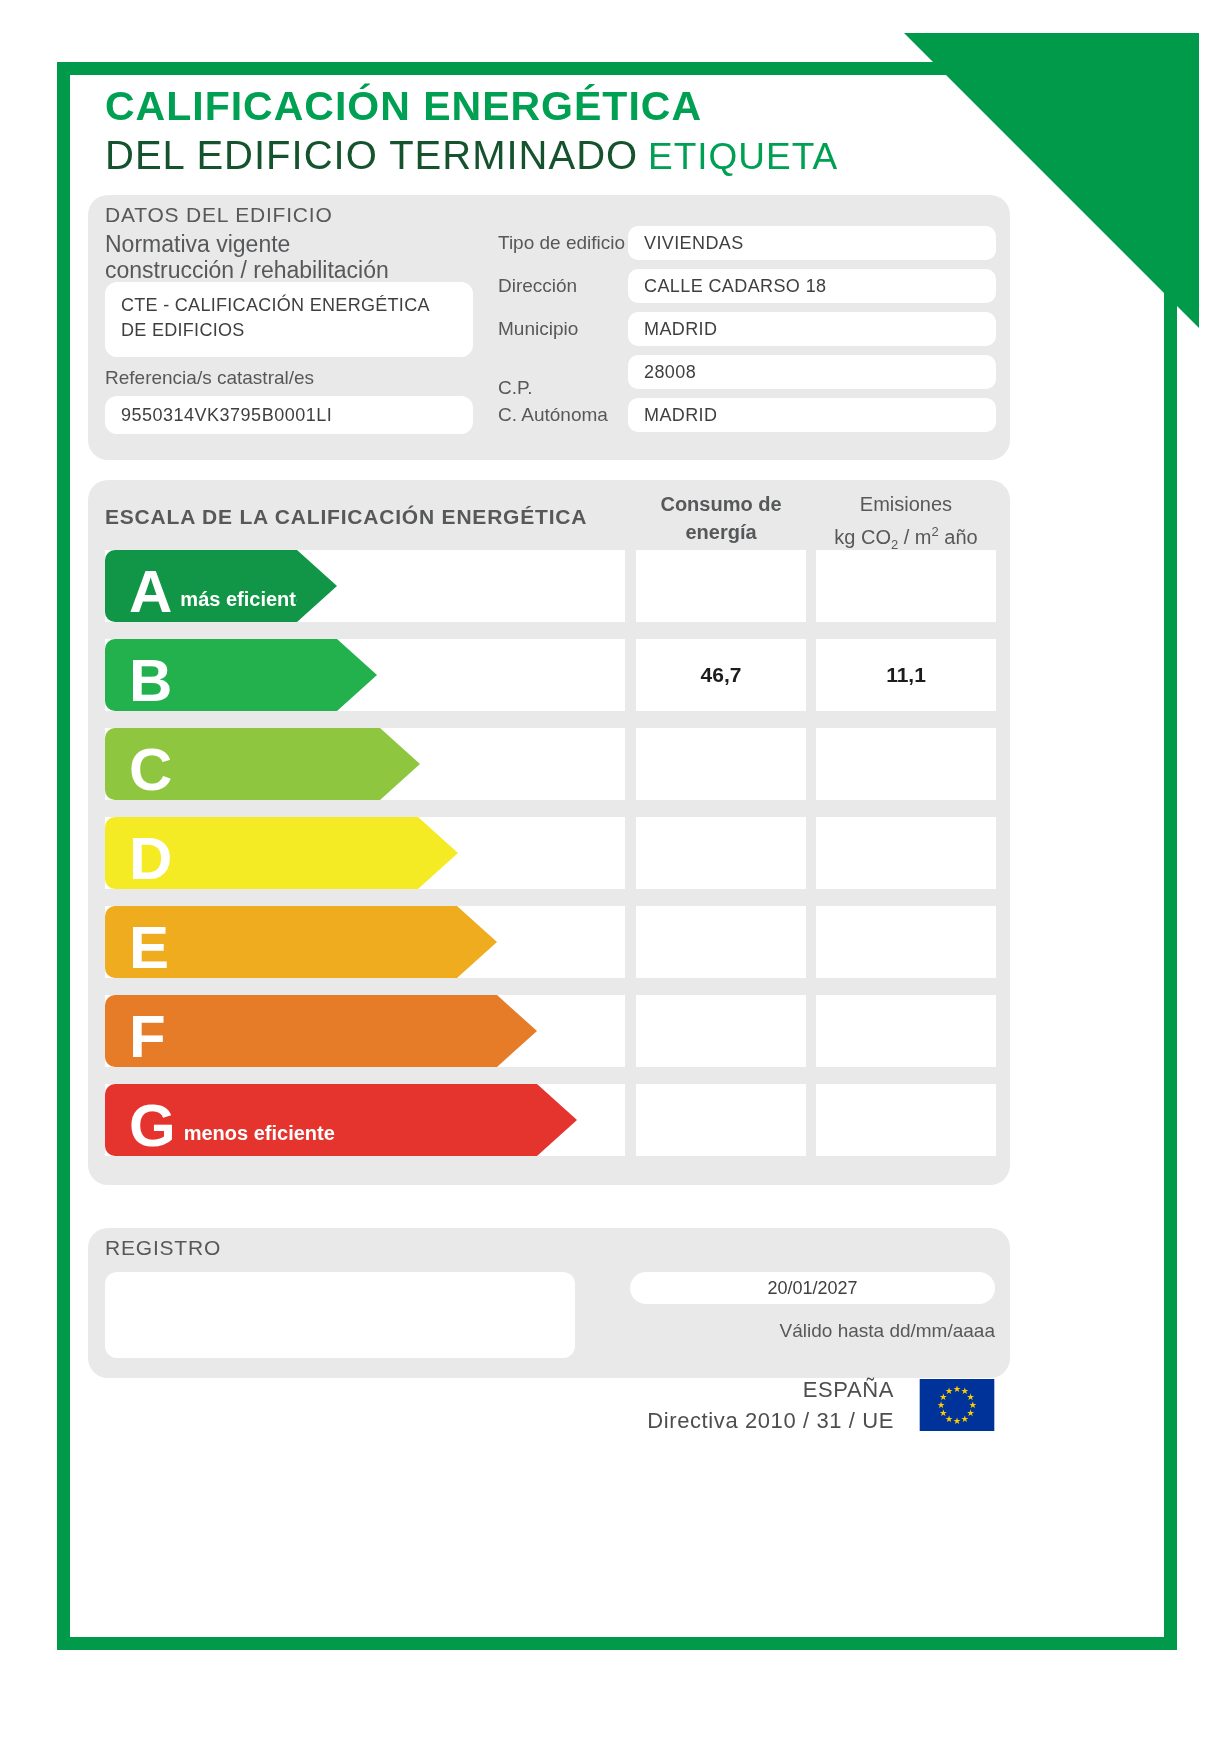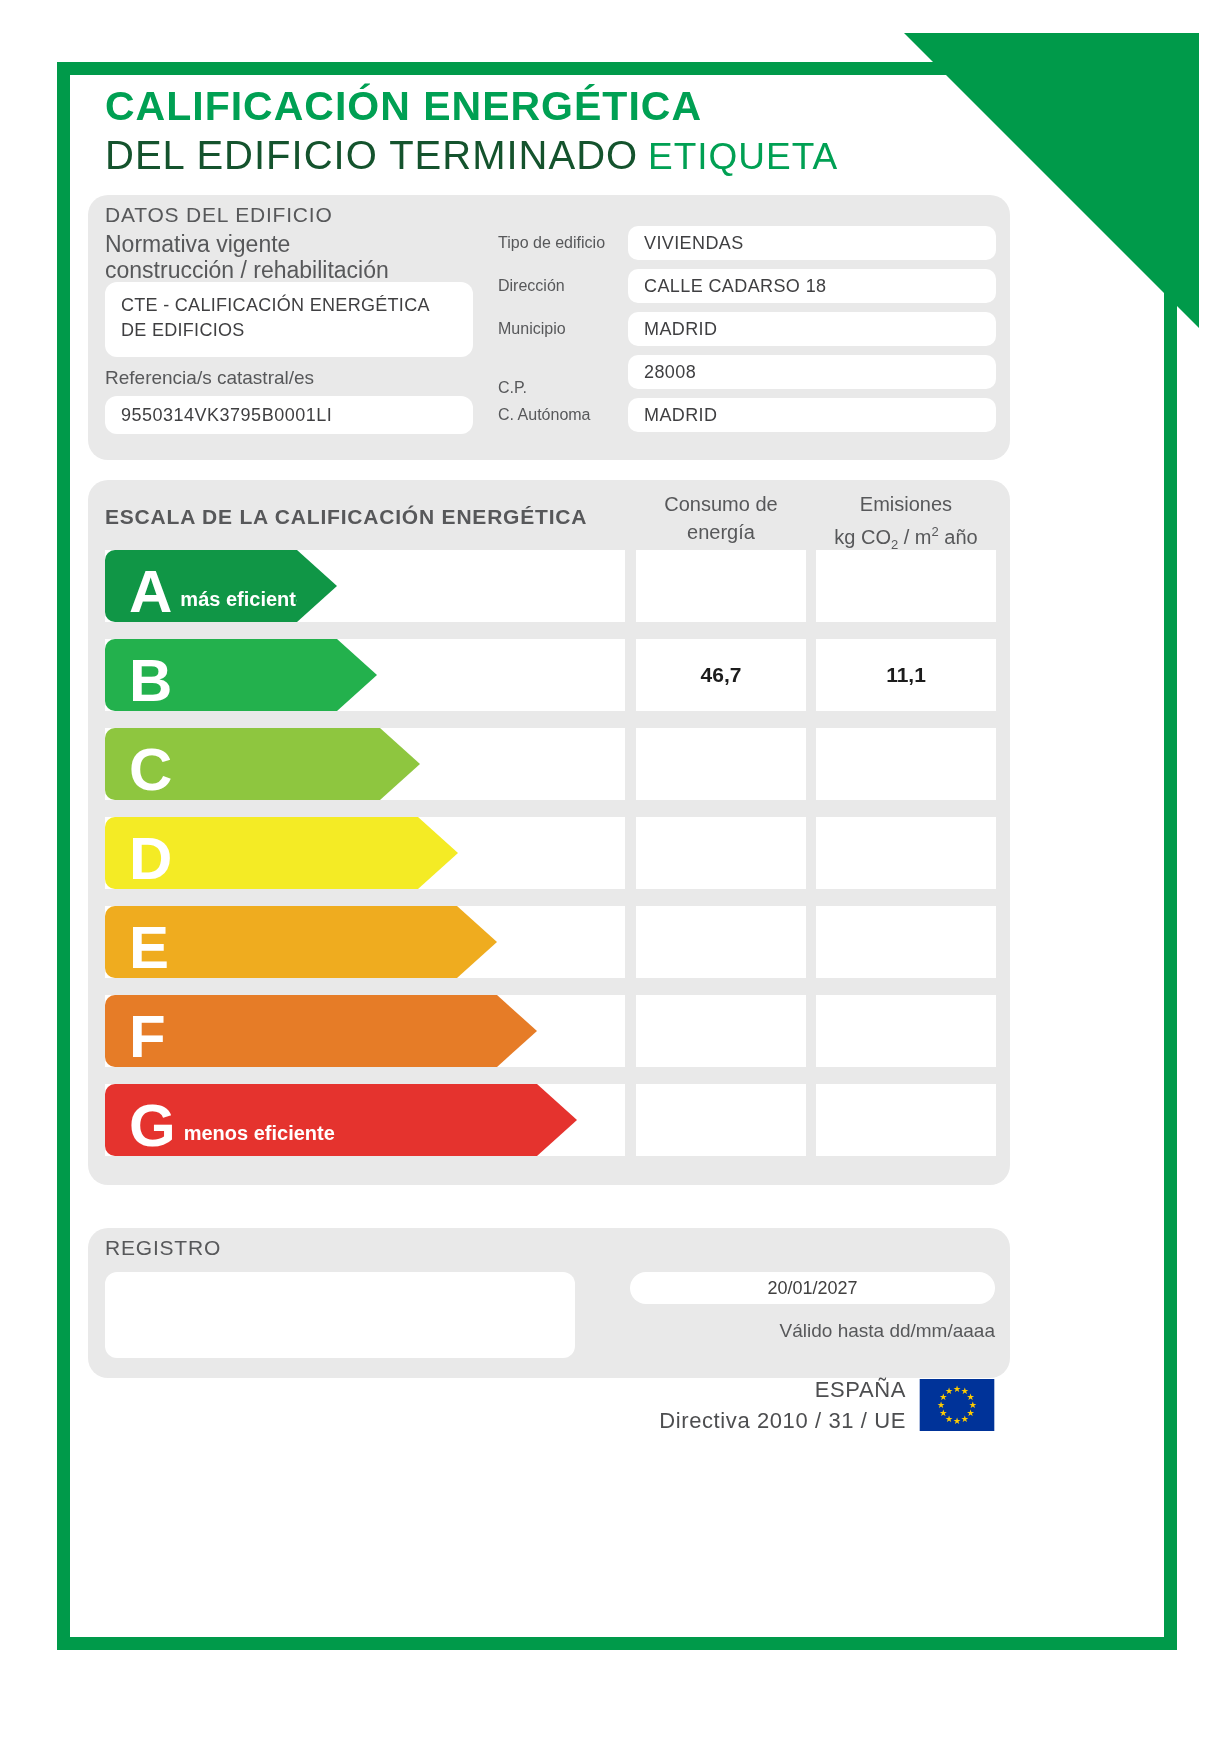--- a/index.html
+++ b/index.html
@@ -48,29 +48,29 @@
   .reg-label { position:absolute; left:17px; top:36px; font-size:23px; line-height:26px; }
   .reg-box {
     position:absolute; left:17px; top:87px; width:368px; height:75px;
     padding:11px 16px; font-size:18px; line-height:25px; color:#3f3f41; letter-spacing:0.3px;
   }
   .cad-label { position:absolute; left:17px; top:172px; font-size:19px; }
   .cad-box {
     position:absolute; left:17px; top:201px; width:368px; height:38px;
     padding:0 16px; line-height:38px; font-size:18px; color:#3f3f41; letter-spacing:0.5px;
   }
-  .field-label { position:absolute; left:410px; height:34px; line-height:34px; font-size:16px; }
+  .field-label { position:absolute; left:410px; height:34px; line-height:34px; font-size:19px; }
   .field-box {
     position:absolute; left:540px; width:368px; height:34px; border-radius:10px;
     padding:0 16px; line-height:34px; font-size:18px; color:#3f3f41; letter-spacing:0.4px;
   }
   
   .col-head { position:absolute; top:10px; text-align:center; font-size:20px; line-height:28px; }
   .col-head sup, .col-head sub { font-size:13px; }
-  .col-head-consumo { left:544px; width:178px; }
+  .col-head-consumo { left:544px; width:178px;font-weight:bold; }
   .col-head-emis    { left:722px; width:192px; }
   .scale-row { position:absolute; left:0; width:100%; height:72px; }
   .band { position:absolute; left:17px; top:0; width:520px; height:72px; background:#fff; }
   .cell {
     position:absolute; top:0; height:72px; background:#fff;
     line-height:72px; text-align:center; font-weight:bold; font-size:21px; color:#1c1c1c;
   }
   .cell-consumo { left:548px; width:170px; }
   .cell-emis    { left:728px; width:180px; }
   .arrow { position:absolute; left:17px; top:0; height:72px; display:flex; }
@@ -90,21 +90,21 @@
   
   .reg-empty-box { position:absolute; left:17px; top:44px; width:470px; height:86px; }
   .date-box {
     position:absolute; left:542px; top:44px; width:365px; height:32px; border-radius:16px;
     text-align:center; line-height:32px; font-size:18px; color:#404040;
   }
   .valid-label { position:absolute; left:542px; top:92px; width:365px; text-align:right; font-size:19px; }
   
   .footer {
     position:absolute; left:0; top:1298px; width:926px; height:64px;
-    display:flex; justify-content:flex-end; align-items:center; gap:12px;
+    display:flex; justify-content:flex-end; align-items:center; gap:24px;
   }
   .footer-text { text-align:right; font-size:22px; line-height:31px; color:#4d4e50; letter-spacing:0.6px; }
   .eu-flag { display:block; }
 </style>
 </head>
 <body>
 
 <div class="corner-fold"></div>
 
 <div class="frame">

